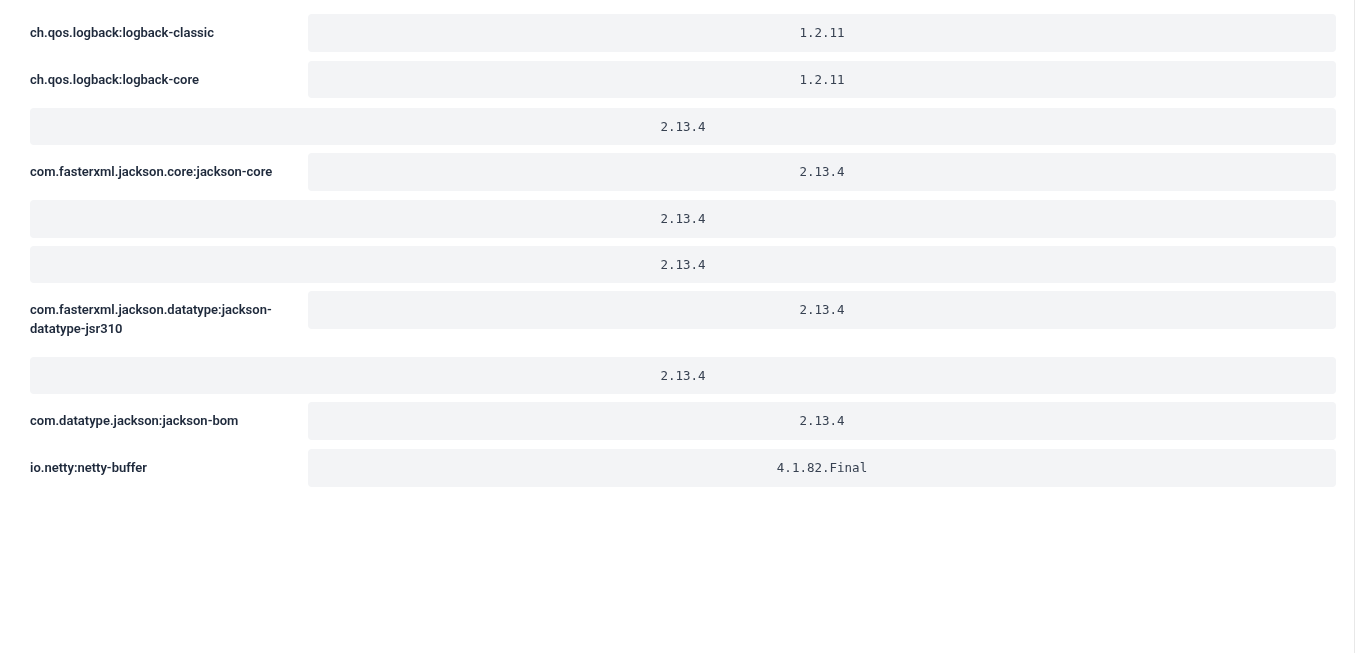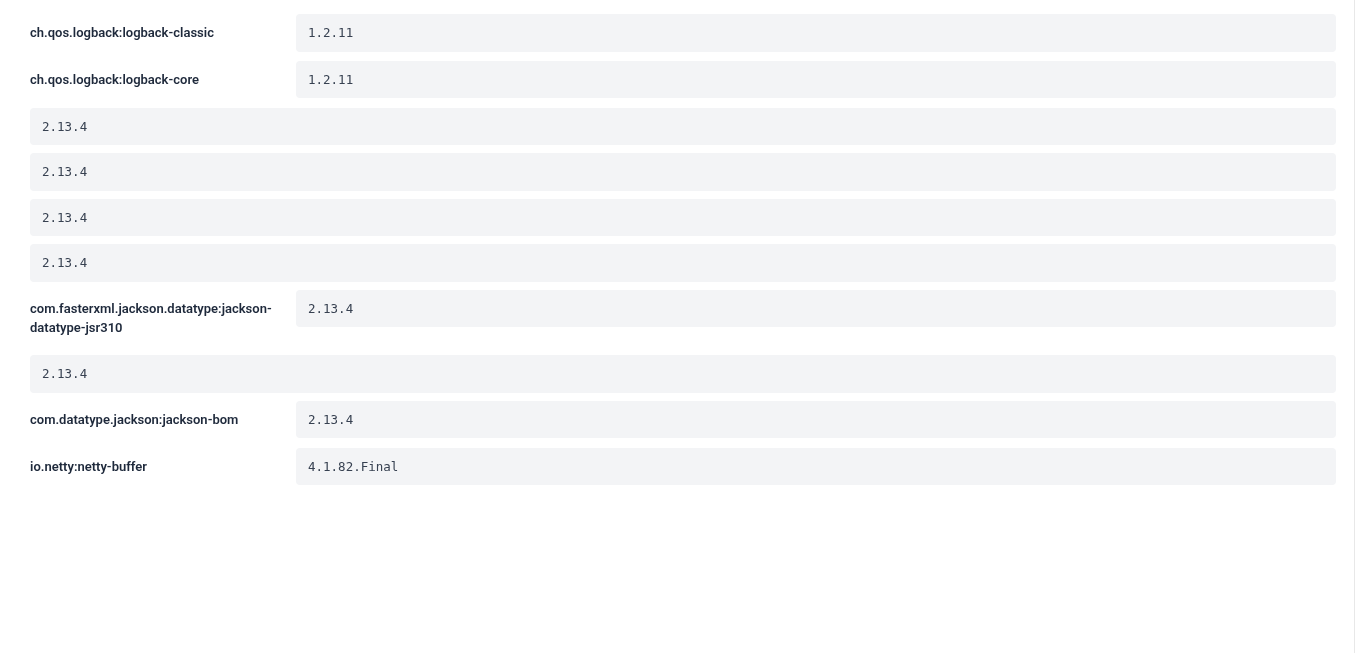--- a/index.html
+++ b/index.html
@@ -34,21 +34,21 @@
       font-size: 14px;
       font-weight: 600;
     }
     .deps-list {
       padding-left: 12px;
     }
     .dep-row {
       display: flex;
       align-items: flex-start;
       margin-bottom: 8px;
-      gap: 4px;
+      gap: 16px;
     }
     .dep-name {
       width: 262px;
       flex-shrink: 0;
       font-size: 13px;
       font-weight: 600;
       color: #1e293b;
       padding-top: 10px;
       padding-bottom: 10px;
       word-break: break-word;
@@ -56,20 +56,21 @@
     }
     .dep-version {
       flex: 1;
       background: #f3f4f6;
       color: #374151;
       font-family: ui-monospace, SFMono-Regular, Menlo, Monaco, Consolas, monospace;
       font-size: 12.5px;
       padding: 10px 12px;
       border-radius: 4px;
       line-height: 1.4;
+      text-align: center;
     }
   </style>
 </head>
 <body>
 
 <div class="container">
 
   <div class="deps-list">
 
   <div class="dep-row">
@@ -77,20 +78,21 @@
         <div class="dep-version">1.2.11</div>
       </div>
       <div class="dep-row">
         <div class="dep-name">ch.qos.logback:logback-core</div>
         <div class="dep-version">1.2.11</div>
       </div>
       <div class="dep-row">
         <div class="dep-version">2.13.4</div>
       </div>
       <div class="dep-row">
+        <div class="dep-name">com.fasterxml.jackson.core:jackson-core</div>
         <div class="dep-version">2.13.4</div>
       </div>
       <div class="dep-row">
         <div class="dep-version">2.13.4</div>
       </div>
       <div class="dep-row">
         <div class="dep-version">2.13.4</div>
       </div>
       <div class="dep-row">
         <div class="dep-name">com.fasterxml.jackson.datatype:jackson-datatype-jsr310</div>

